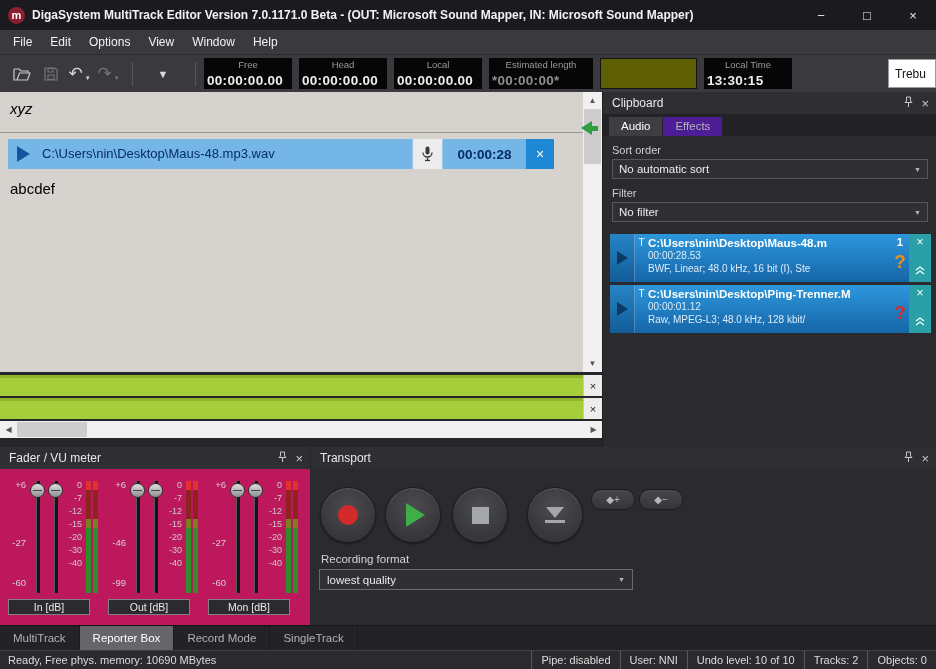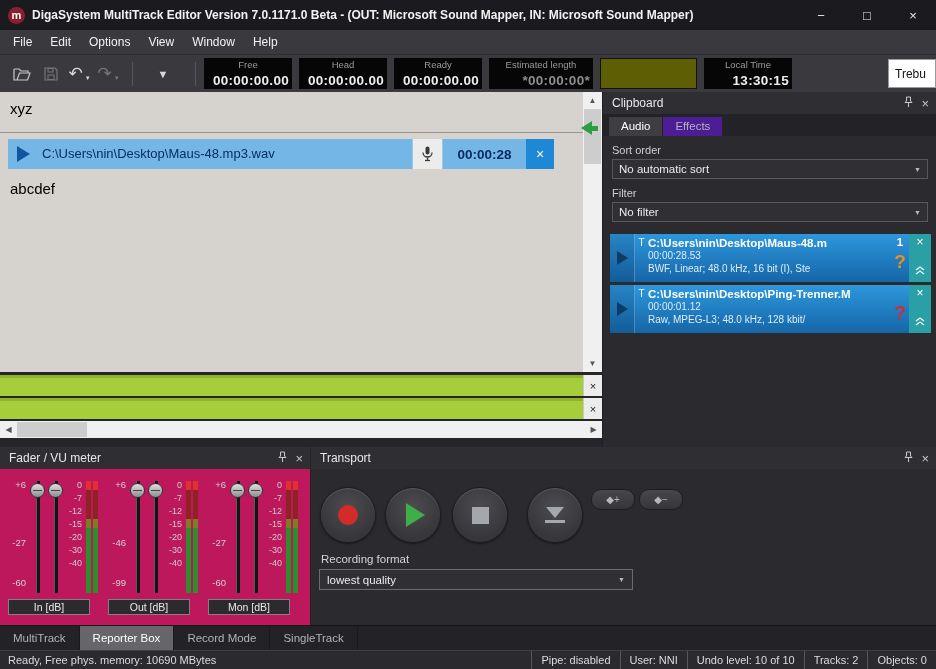--- a/index.html
+++ b/index.html
@@ -24,28 +24,28 @@
   .tbtn .glyph { font-size:17px; line-height:17px; }
   .tbtn.disabled { color:#76767a; }
   .tbtn.disabled svg path, .tbtn.disabled svg rect { stroke:#76767a; }
   .caret { font-size:6px; margin-left:2px; align-self:flex-end; padding-bottom:7px; }
   .tsep { width:1px; height:24px; background:#55555a; margin:0 8px; flex:0 0 auto; }
   .tbtn.wide { min-width:44px; }
   .bigcaret { font-size:11px; }
   .timebox { background:#060606; height:31px; padding:2px 3px 1px; margin-right:7px; display:flex; flex-direction:column; justify-content:space-between; min-width:88px; flex:0 0 auto; }
   .timebox.est { min-width:104px; }
   .tlabel { font-size:9.5px; color:#9a9a9a; text-align:center; line-height:10px; white-space:nowrap; }
-  .tvalue { font-size:13.5px; font-weight:bold; color:#ededed; text-align:right; line-height:15px; letter-spacing:.3px; white-space:nowrap; }
+  .tvalue { font-size:13.5px; font-weight:bold; color:#ededed; line-height:15px; letter-spacing:.3px; white-space:nowrap; }
   .tvalue.dim { color:#8f8f8f; }
   .meterbox { width:97px; height:31px; background:#5e5e04; border:1px solid #111; margin-right:7px; flex:0 0 auto; }
   .fontbtn { margin-left:auto; height:29px; width:48px; background:#fff; color:#111; border:1px solid #9a9a9a; font-size:12px; font-family:inherit; text-align:left; padding-left:6px; flex:0 0 auto; }
 
   
   .editor { position:absolute; left:0; top:92px; width:583px; height:280px; background:#d6d3ce; }
-  .ed-line1 { font-size:15px; padding:8px 12px 0 10px; color:#000; }
+  .ed-line1 { font-size:15px; padding:8px 12px 0 10px; color:#000;font-style:italic; }
   .lane-line { position:absolute; left:0; top:40px; width:100%; height:1px; background:#98958f; }
   .trackbar { position:absolute; left:8px; top:47px; width:546px; height:30px; display:flex; background:#74b7e7; align-items:stretch; }
   .tb-play { width:30px; display:flex; align-items:center; justify-content:center; }
   .tri-blue { width:0; height:0; border-top:8px solid transparent; border-bottom:8px solid transparent; border-left:13px solid #1255a0; }
   .tb-path { flex:1; font-size:13px; color:#072c66; line-height:30px; padding-left:4px; white-space:nowrap; overflow:hidden; }
   .tb-mic { width:30px; background:#ececec; display:flex; align-items:center; justify-content:center; border-left:1px solid #9ec7e8; }
   .tb-time { width:84px; font-size:13.5px; font-weight:bold; color:#072c66; display:flex; align-items:center; justify-content:center; border-left:1px solid #9ec7e8; }
   .tb-close { width:28px; background:#1e88d4; color:#fff; display:flex; align-items:center; justify-content:center; font-size:14px; }
   .ed-line2 { position:absolute; left:10px; top:88px; font-size:15px; color:#000; }
   .insert-arrow { position:absolute; left:581px; top:121px; z-index:6; display:flex; align-items:center; }
@@ -194,21 +194,21 @@
 
     <div class="timebox">
       <div class="tlabel">Free</div>
       <div class="tvalue">00:00:00.00</div>
     </div>
     <div class="timebox">
       <div class="tlabel">Head</div>
       <div class="tvalue">00:00:00.00</div>
     </div>
     <div class="timebox">
-      <div class="tlabel">Ready</div>
+      <div class="tlabel">Local</div>
       <div class="tvalue">00:00:00.00</div>
     </div>
     <div class="timebox est">
       <div class="tlabel">Estimated length</div>
       <div class="tvalue dim">*00:00:00*</div>
     </div>
     <div class="meterbox"></div>
     <div class="timebox">
       <div class="tlabel">Local Time</div>
       <div class="tvalue">13:30:15</div>

